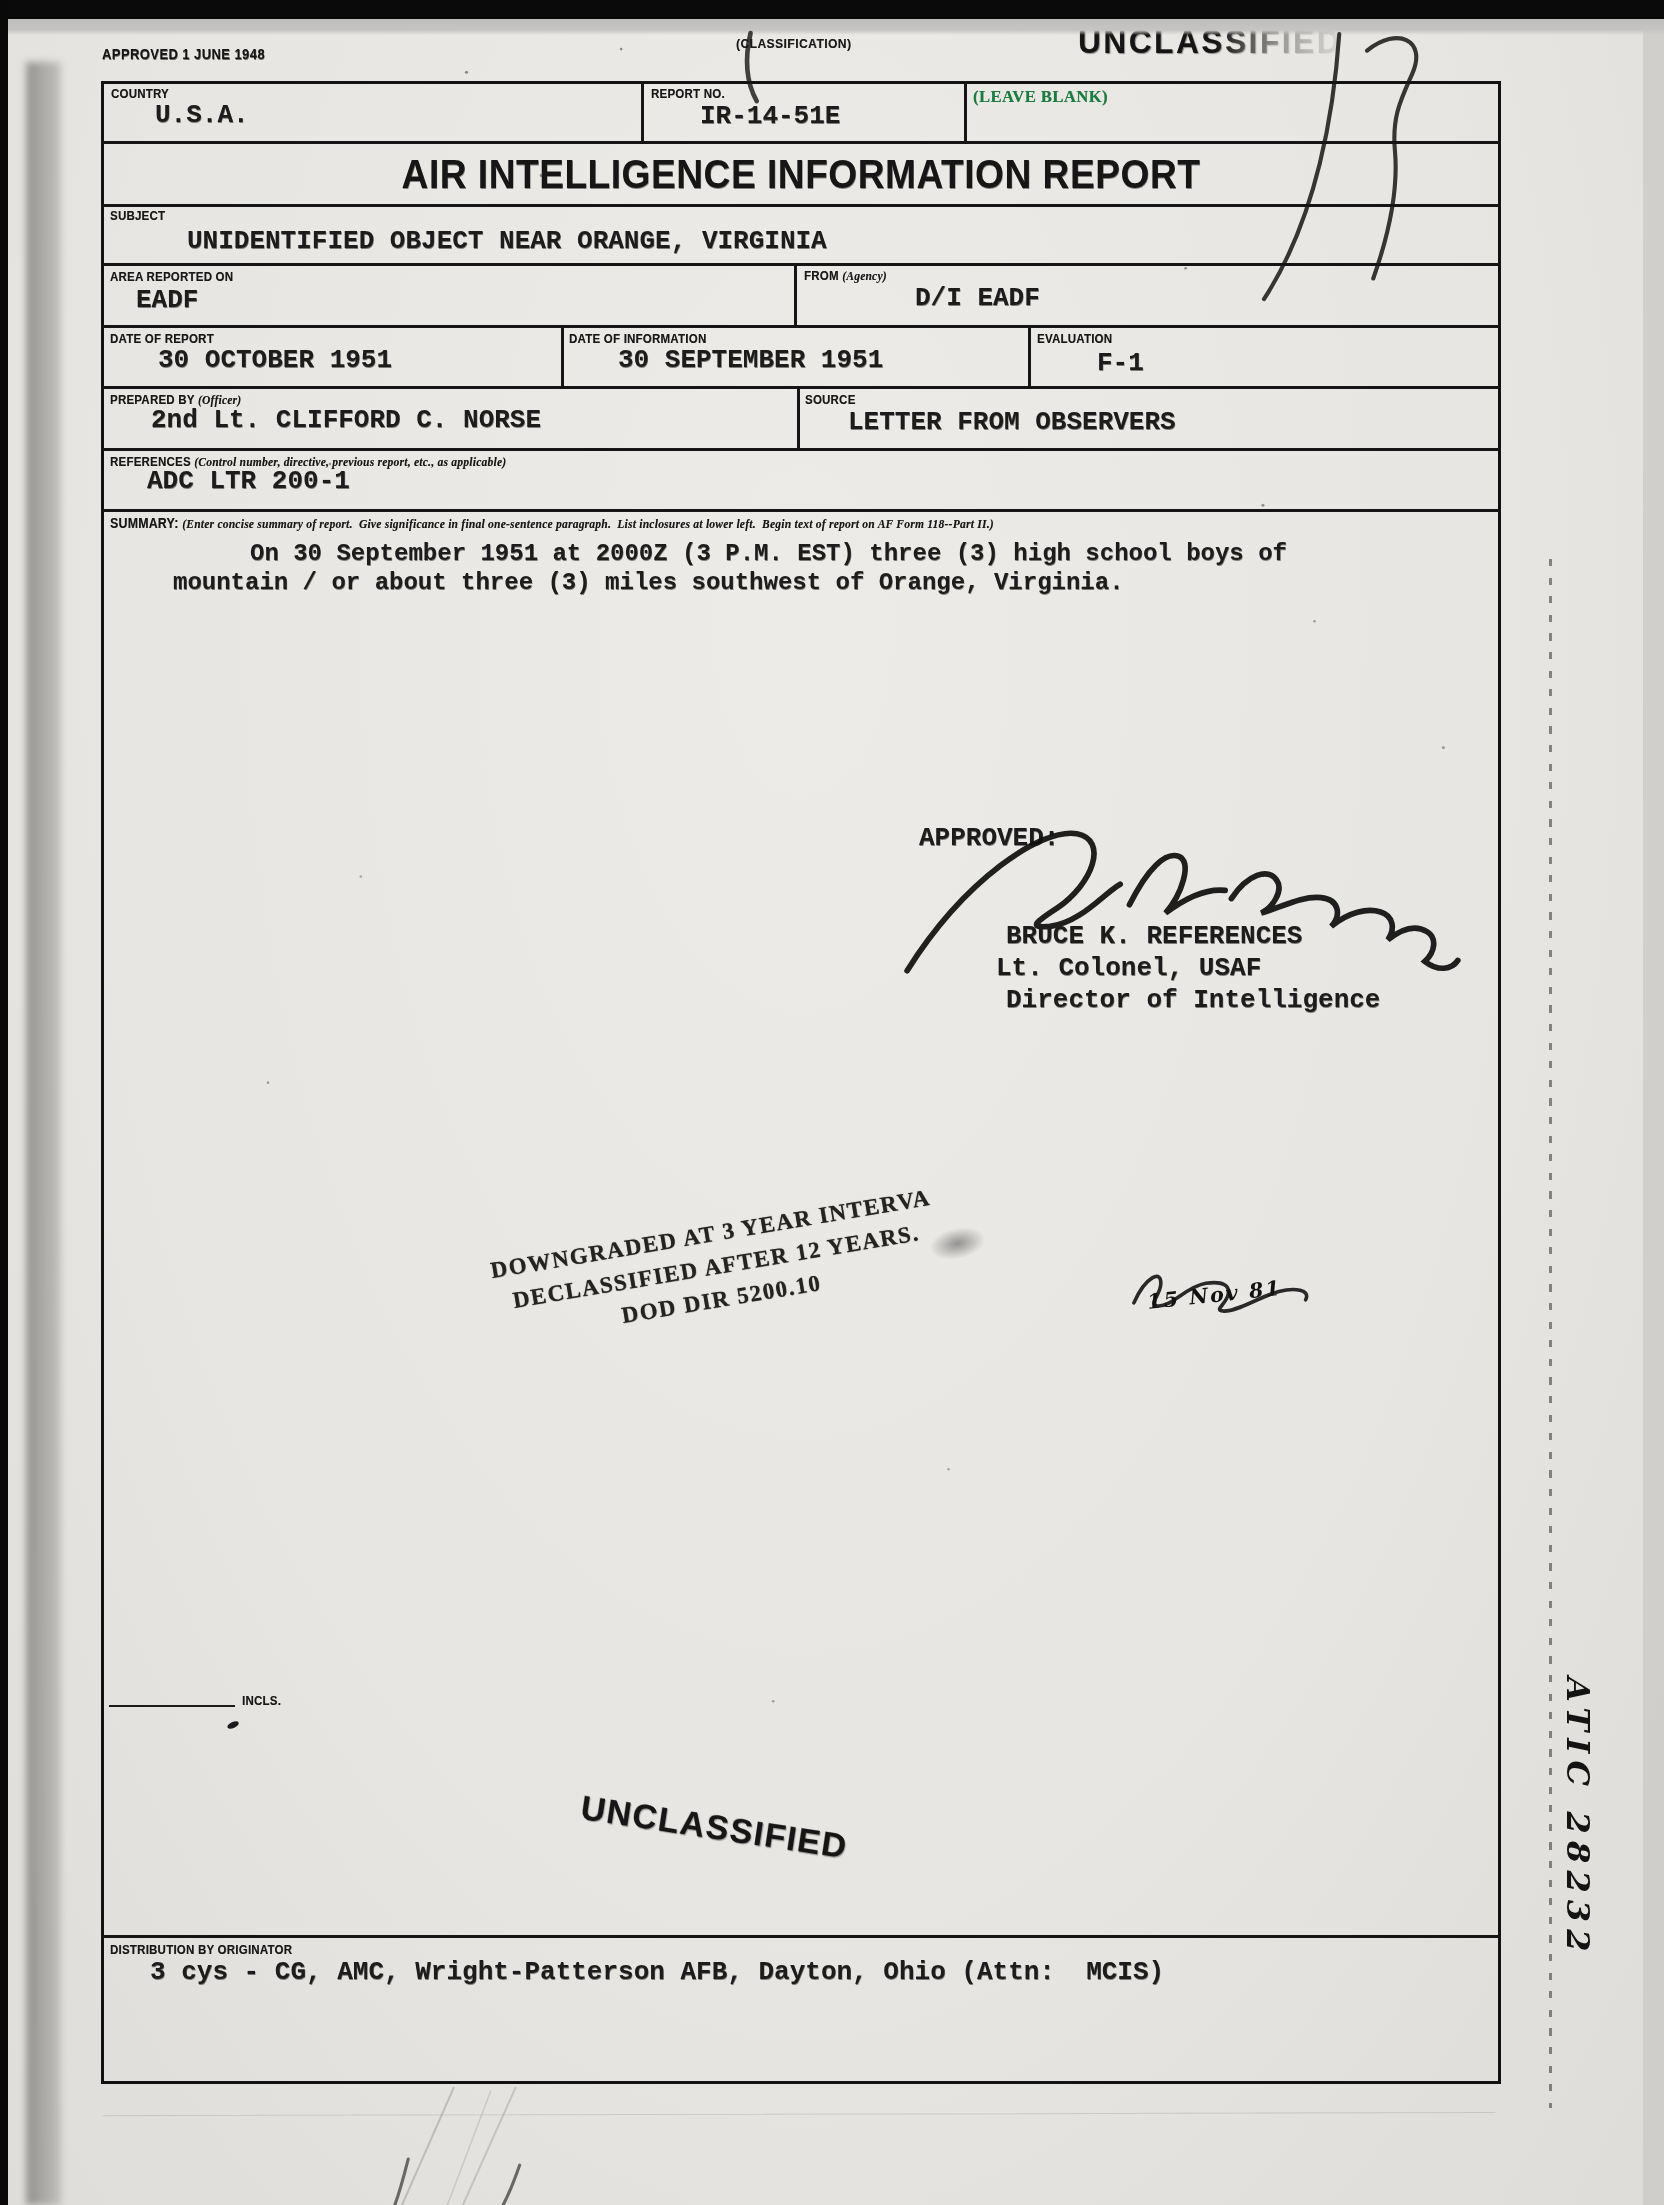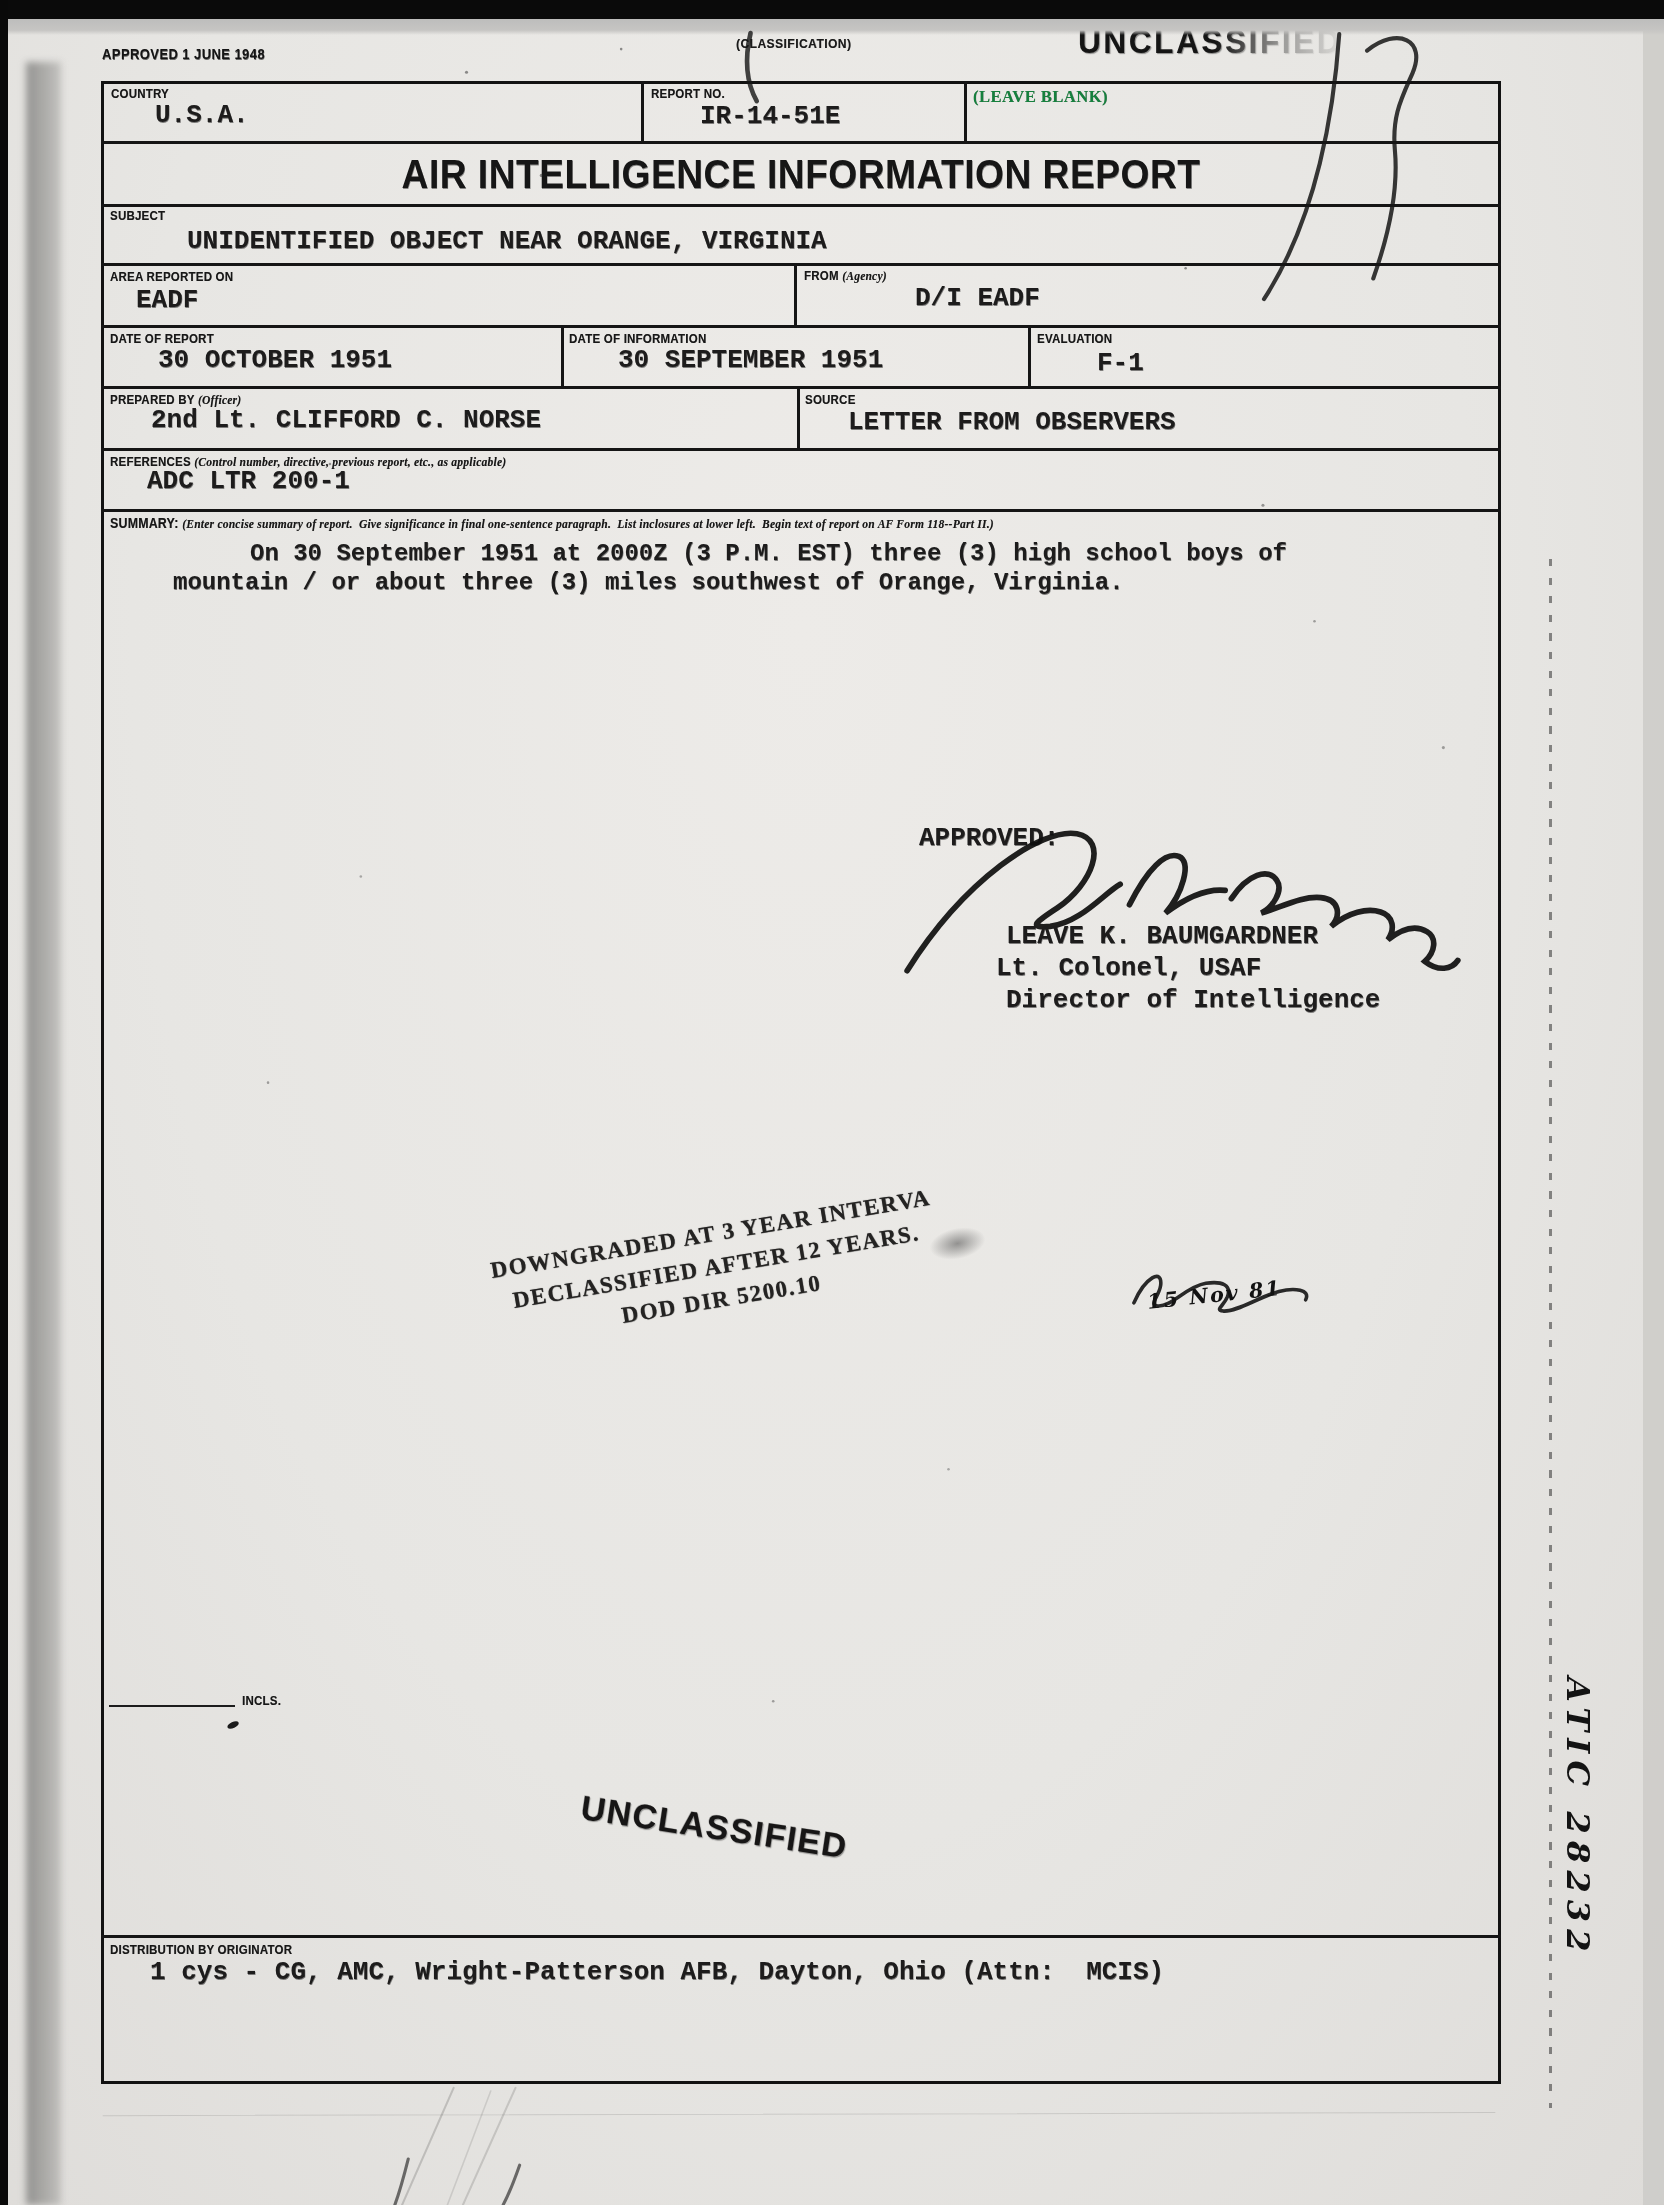--- a/index.html
+++ b/index.html
@@ -139,21 +139,21 @@
   </div>
 
   <div class="tw" style="left:919px;top:823px;">APPROVED:</div>
   <svg class="sig1" width="593" height="175" viewBox="0 0 1150 340">
     <g fill="none" stroke="#0e0e0e" stroke-width="11" stroke-linecap="round" opacity="0.92">
       <path d="M38,318 C150,140 300,40 368,52 C430,64 398,150 330,196 C290,222 270,236 316,232 C376,224 420,168 452,150"></path>
       <path d="M470,190 C505,120 540,86 566,96 C592,108 572,170 540,206 C580,176 620,158 656,162"></path>
       <path d="M668,178 C700,130 740,118 756,142 C770,162 748,196 726,206 C762,196 806,172 842,176 C878,180 882,210 862,232 C896,204 932,196 958,204 C984,212 986,238 972,258 C1002,234 1028,230 1048,242 C1068,254 1064,282 1044,300 C1070,320 1096,316 1108,298"></path>
     </g>
   </svg>
-  <div class="tw" style="left:1006px;top:921px;">LEAVE K. BAUMGARDNER</div>
+  <div class="tw" style="left:1006px;top:921px;">BRUCE K. REFERENCES</div>
   <div class="tw" style="left:996px;top:953px;">Lt. Colonel, USAF</div>
   <div class="tw" style="left:1006px;top:985px;">Director of Intelligence</div>
 
   <div class="dgstamp">
     <div>DOWNGRADED AT 3 YEAR INTERVA</div>
     <div>DECLASSIFIED AFTER 12 YEARS.</div>
     <div>DOD DIR 5200.10</div>
   </div>
   <div class="smudge"></div>
 
@@ -164,21 +164,21 @@
   </svg>
   <div class="handdate">15 Nov 81</div>
 
   <div class="inclsline"></div>
   <div class="lbl" style="left:242px;top:1693px;">INCLS.</div>
   <div class="dot"></div>
 
   <div class="unclstamp">UNCLASSIFIED</div>
 
   <div class="lbl" style="left:110px;top:1942px;">DISTRIBUTION BY ORIGINATOR</div>
-  <div class="tw" style="left:150px;top:1957px;">1 cys - CG, AMC, Wright-Patterson AFB, Dayton, Ohio (Attn:  MCIS)</div>
+  <div class="tw" style="left:150px;top:1957px;">3 cys - CG, AMC, Wright-Patterson AFB, Dayton, Ohio (Attn:  MCIS)</div>
 
   <div class="atic">ATIC 28232</div>
 
   <div class="dashline"></div>
   <svg class="overlay" viewBox="0 0 3228 4277">
     <g fill="none" stroke="#151515" stroke-linecap="round">
 
       <path d="M2598,66 C2588,210 2556,420 2452,580" stroke-width="8" opacity="0.85"></path>
       <path d="M2652,98 C2712,50 2768,78 2740,142 C2718,192 2700,225 2706,292 C2714,380 2688,472 2664,540" stroke-width="8" opacity="0.85"></path>
 

